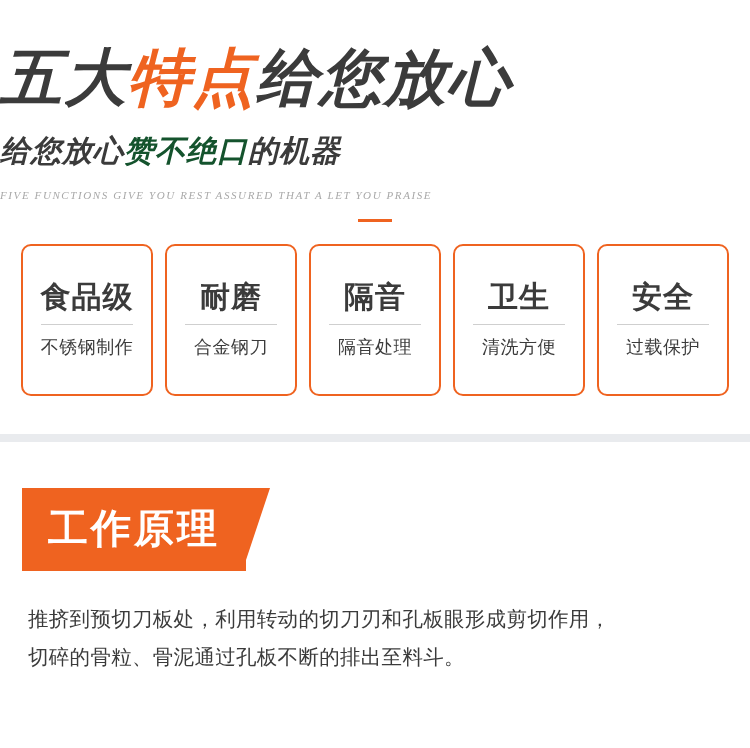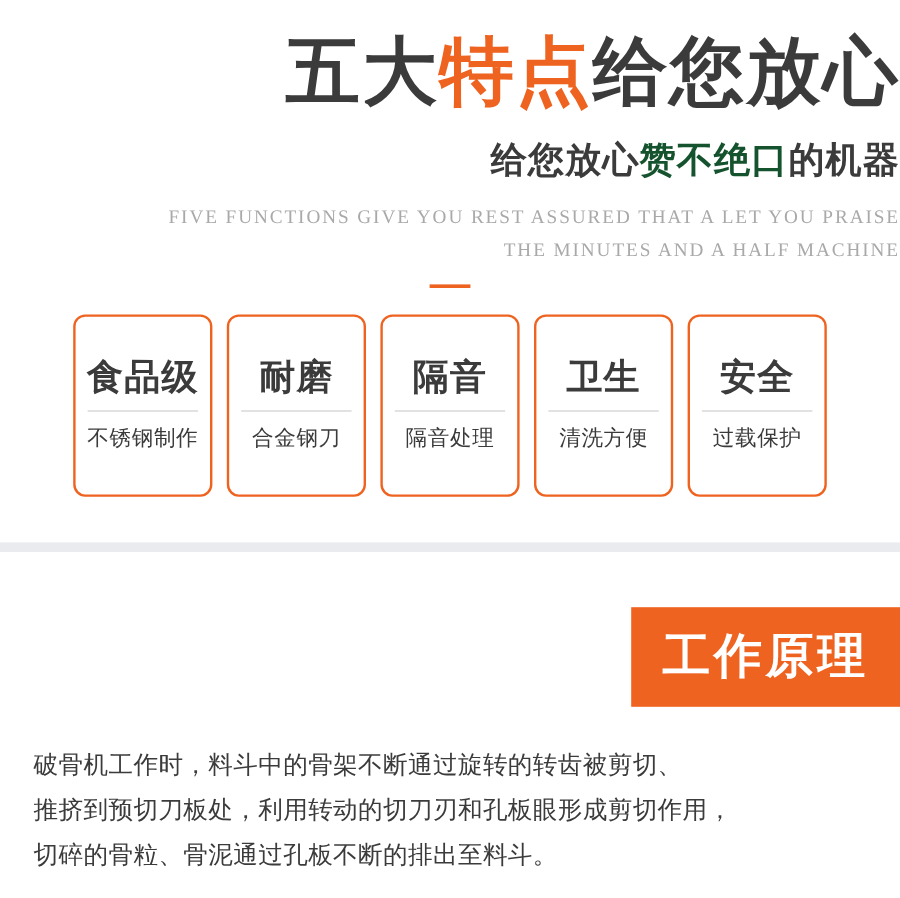--- a/index.html
+++ b/index.html
@@ -15,22 +15,23 @@
   }
   .page {
     position: relative;
     width: 750px;
     height: 748px;
     background: #ffffff;
   }
 
   
   .headline {
-    text-align: right;
-    padding-top: 28px;
+    text-align: left;
+    padding-top: 46px;
+    font-style: italic;
   }
   .headline h1 {
     margin: 0;
     font-size: 62px;
     line-height: 1.02;
     font-weight: bold;
     color: #3b3b3b;
     letter-spacing: 2px;
     font-family: "DejaVu Sans", "Liberation Sans", sans-serif;
   }
@@ -43,42 +44,42 @@
     font-weight: bold;
     color: #3b3b3b;
     letter-spacing: 1px;
     font-family: "DejaVu Sans", "Liberation Sans", sans-serif;
   }
   .sub .accent {
     color: #14532d;
   }
   .eng {
     margin: 14px 0 0 0;
-    font-size: 16px;
+    font-size: 11px;
     color: #a9a9a9;
     letter-spacing: 1.6px;
     line-height: 1.7;
     font-family: "Liberation Serif", serif;
   }
   .divider-sm {
     width: 34px;
     height: 3px;
     background: #ef6320;
     margin: 14px auto 0 auto;
   }
 
   
   .cards {
     display: flex;
     justify-content: center;
     gap: 12px;
     margin-top: 22px;
   }
   .card {
-    width: 116px;
+    width: 132px;
     height: 152px;
     border: 2px solid #ef6320;
     border-radius: 10px;
     background: #ffffff;
     box-sizing: border-box;
     display: flex;
     flex-direction: column;
     align-items: center;
     justify-content: center;
   }
@@ -106,22 +107,21 @@
   
   .sep {
     margin: 38px 0 0 0;
     height: 8px;
     background: #e9ebee;
   }
 
   
   .banner-wrap {
     margin-top: 46px;
-    padding-left: 10px;
-    text-align: right;
+    padding-left: 22px;
   }
   .banner {
     position: relative;
     display: inline-block;
     background: #ef6320;
     color: #ffffff;
     font-size: 40px;
     font-weight: bold;
     letter-spacing: 3px;
     padding: 13px 26px 15px 26px;
@@ -156,21 +156,20 @@
 
 <div class="page">
 
   <div class="headline">
     <h1><span>五大</span><span class="accent">特点</span><span>给您放心</span></h1>
 
     <p class="sub"><span>给您放心</span><span class="accent">赞不绝口</span><span>的机器</span></p>
 
     <p class="eng">
       <span>FIVE FUNCTIONS GIVE YOU REST ASSURED THAT A LET YOU PRAISE</span><br>
-      <span>THE MINUTES AND A HALF MACHINE</span>
     </p>
 
     <div class="divider-sm"></div>
   </div>
 
   <div class="cards">
     <div class="card">
       <div class="c-title">食品级</div>
       <div class="c-rule"></div>
       <div class="c-sub">不锈钢制作</div>
@@ -197,18 +196,17 @@
     </div>
   </div>
 
   <div class="sep"></div>
 
   <div class="banner-wrap">
     <div class="banner">工作原理</div>
   </div>
 
   <div class="body-text">
-    <div>破骨机工作时，料斗中的骨架不断通过旋转的转齿被剪切、</div>
     <div>推挤到预切刀板处，利用转动的切刀刃和孔板眼形成剪切作用，</div>
     <div>切碎的骨粒、骨泥通过孔板不断的排出至料斗。</div>
   </div>
 
 </div>
 
 </body></html>

